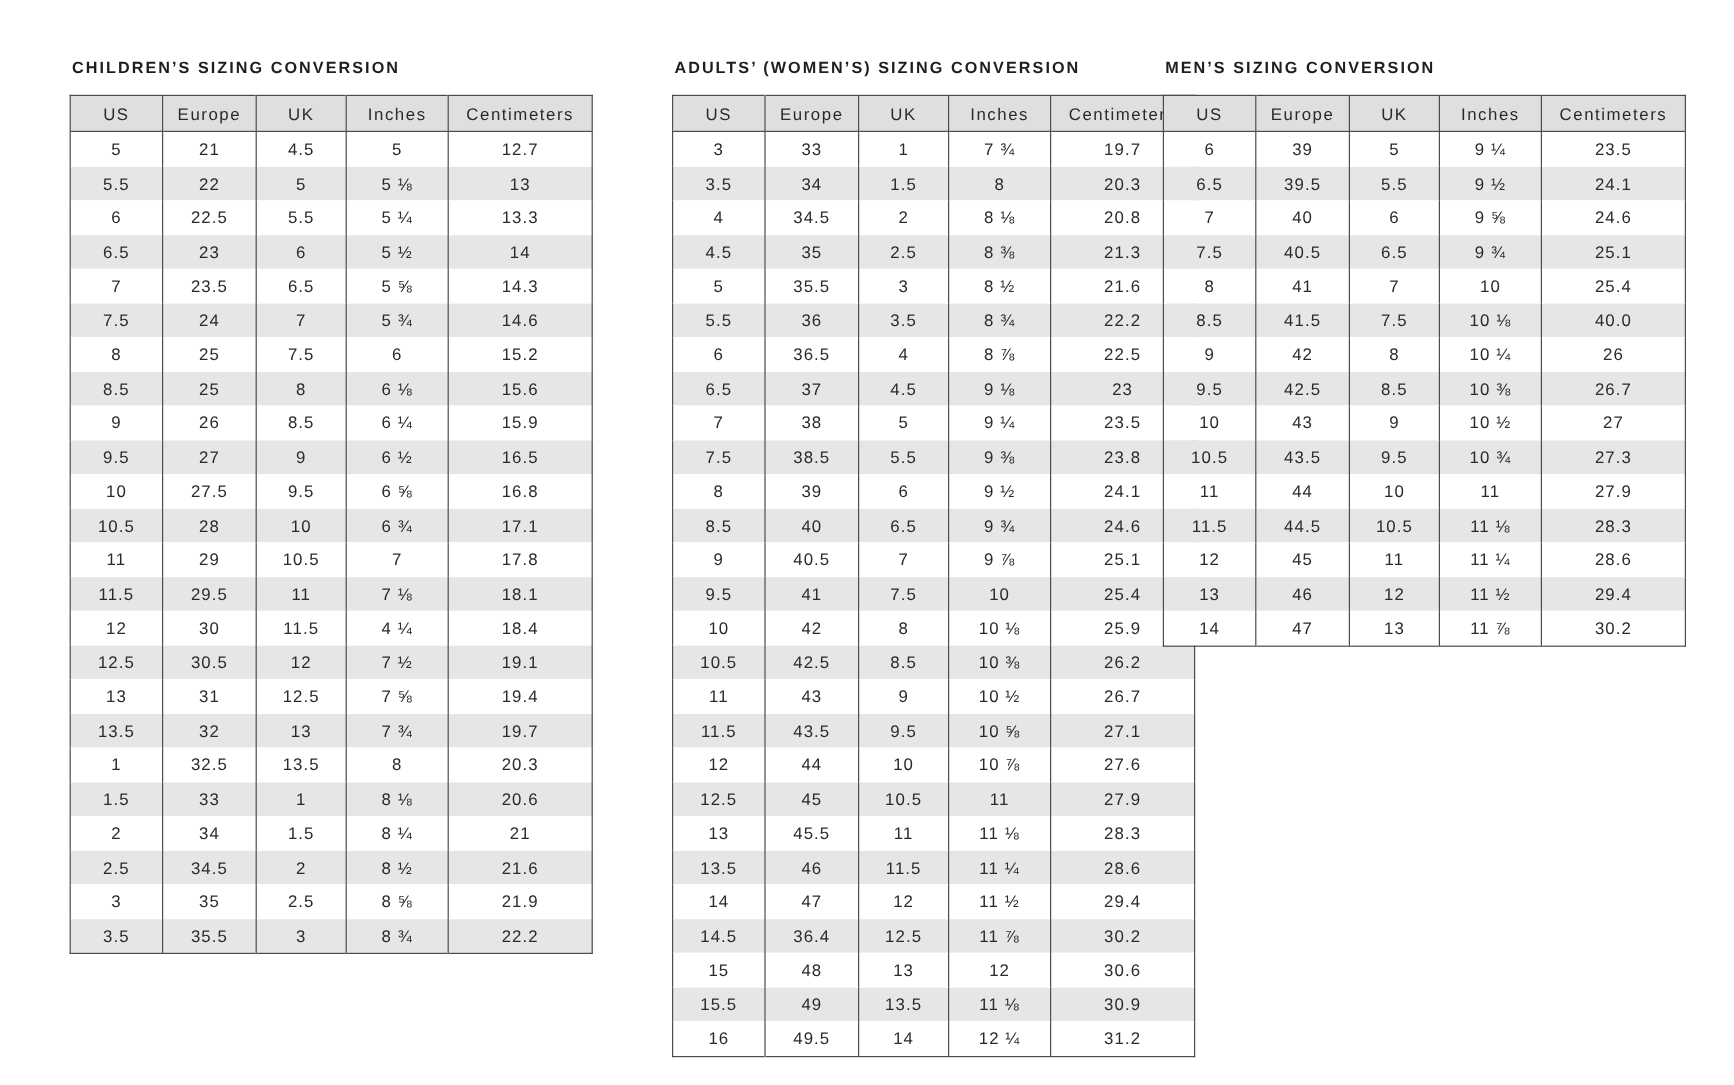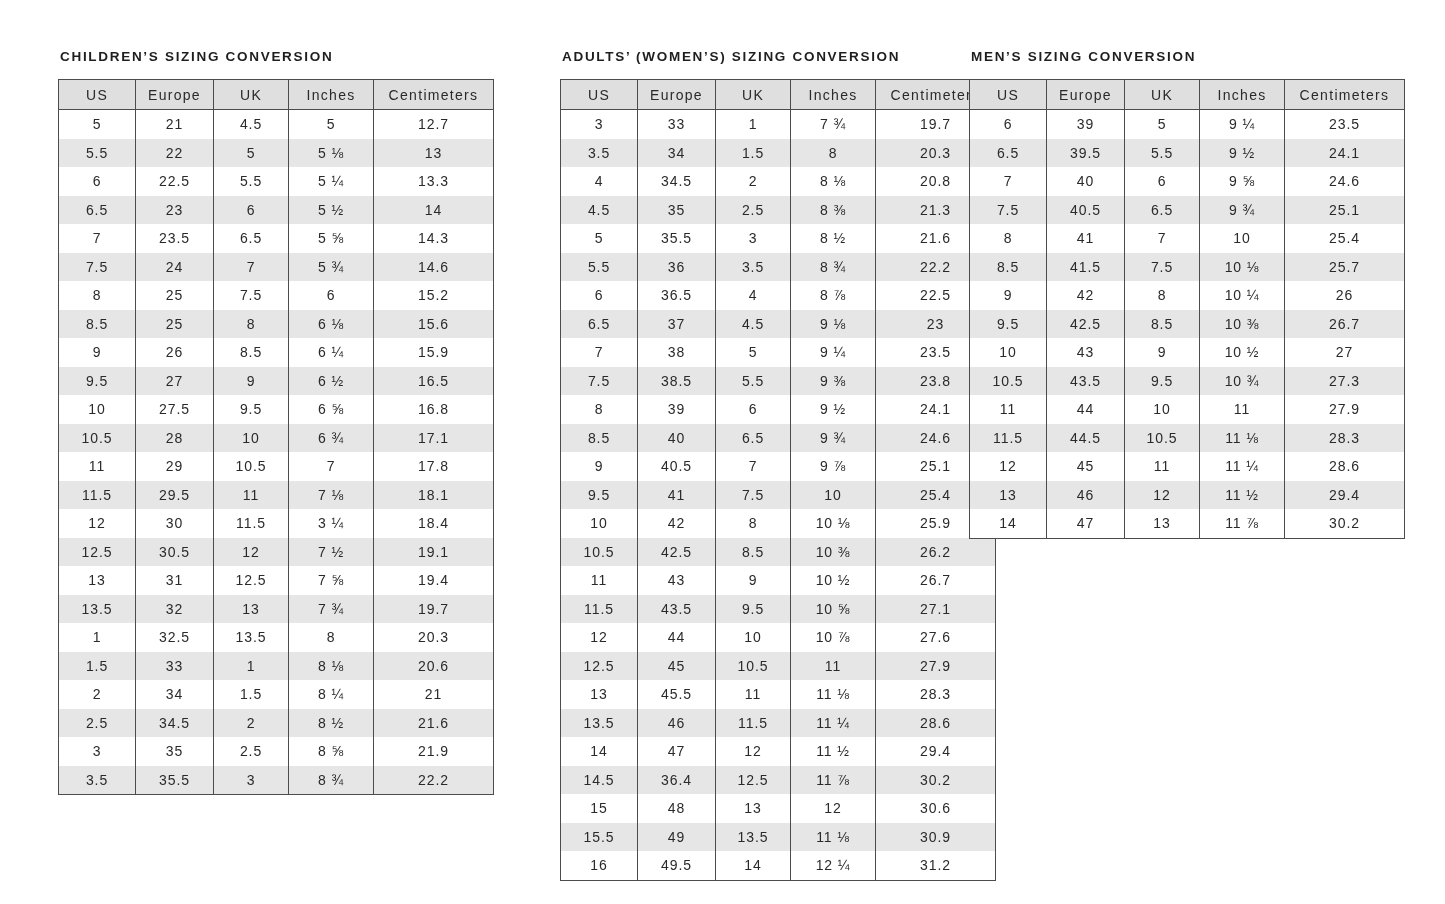--- a/index.html
+++ b/index.html
@@ -188,21 +188,21 @@
           <td>11.5</td>
           <td>29.5</td>
           <td>11</td>
           <td>7 ⅛</td>
           <td>18.1</td>
         </tr>
         <tr>
           <td>12</td>
           <td>30</td>
           <td>11.5</td>
-          <td>3 ¼</td>
+          <td>4 ¼</td>
           <td>18.4</td>
         </tr>
         <tr>
           <td>12.5</td>
           <td>30.5</td>
           <td>12</td>
           <td>7 ½</td>
           <td>19.1</td>
         </tr>
         <tr>
@@ -531,21 +531,21 @@
           <td>41</td>
           <td>7</td>
           <td>10</td>
           <td>25.4</td>
         </tr>
         <tr>
           <td>8.5</td>
           <td>41.5</td>
           <td>7.5</td>
           <td>10 ⅛</td>
-          <td>25.7</td>
+          <td>40.0</td>
         </tr>
         <tr>
           <td>9</td>
           <td>42</td>
           <td>8</td>
           <td>10 ¼</td>
           <td>26</td>
         </tr>
         <tr>
           <td>9.5</td>

